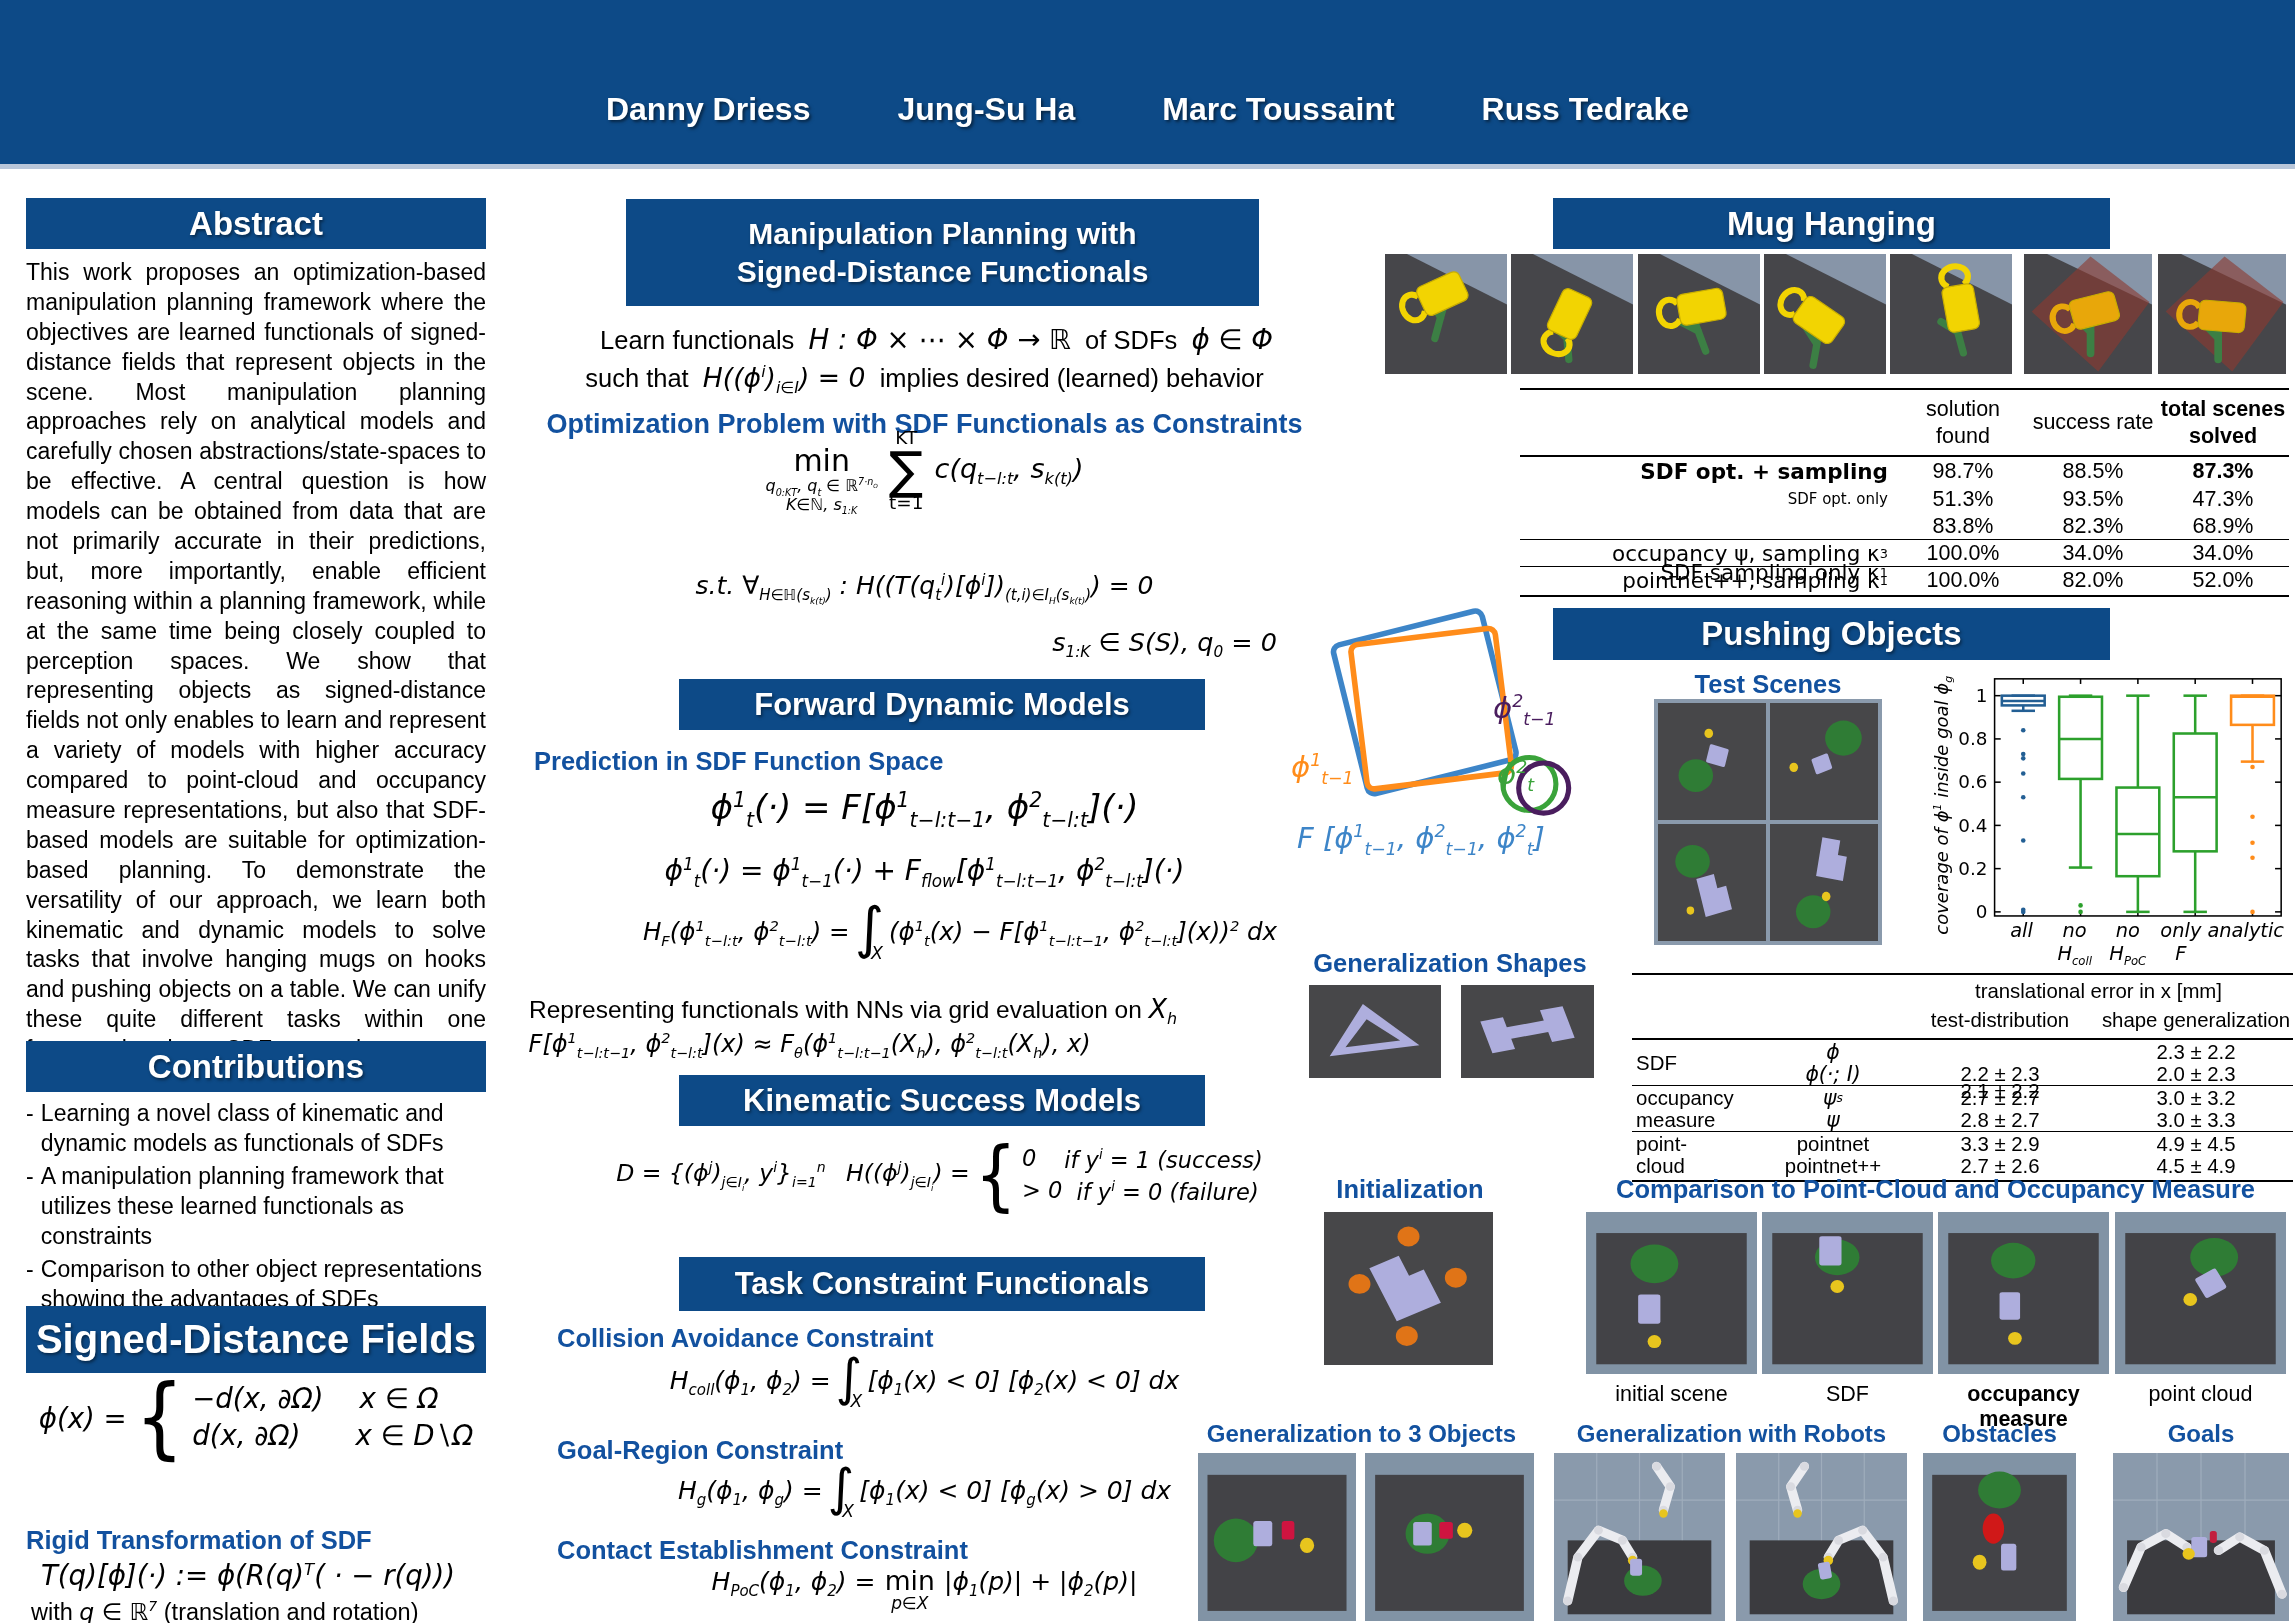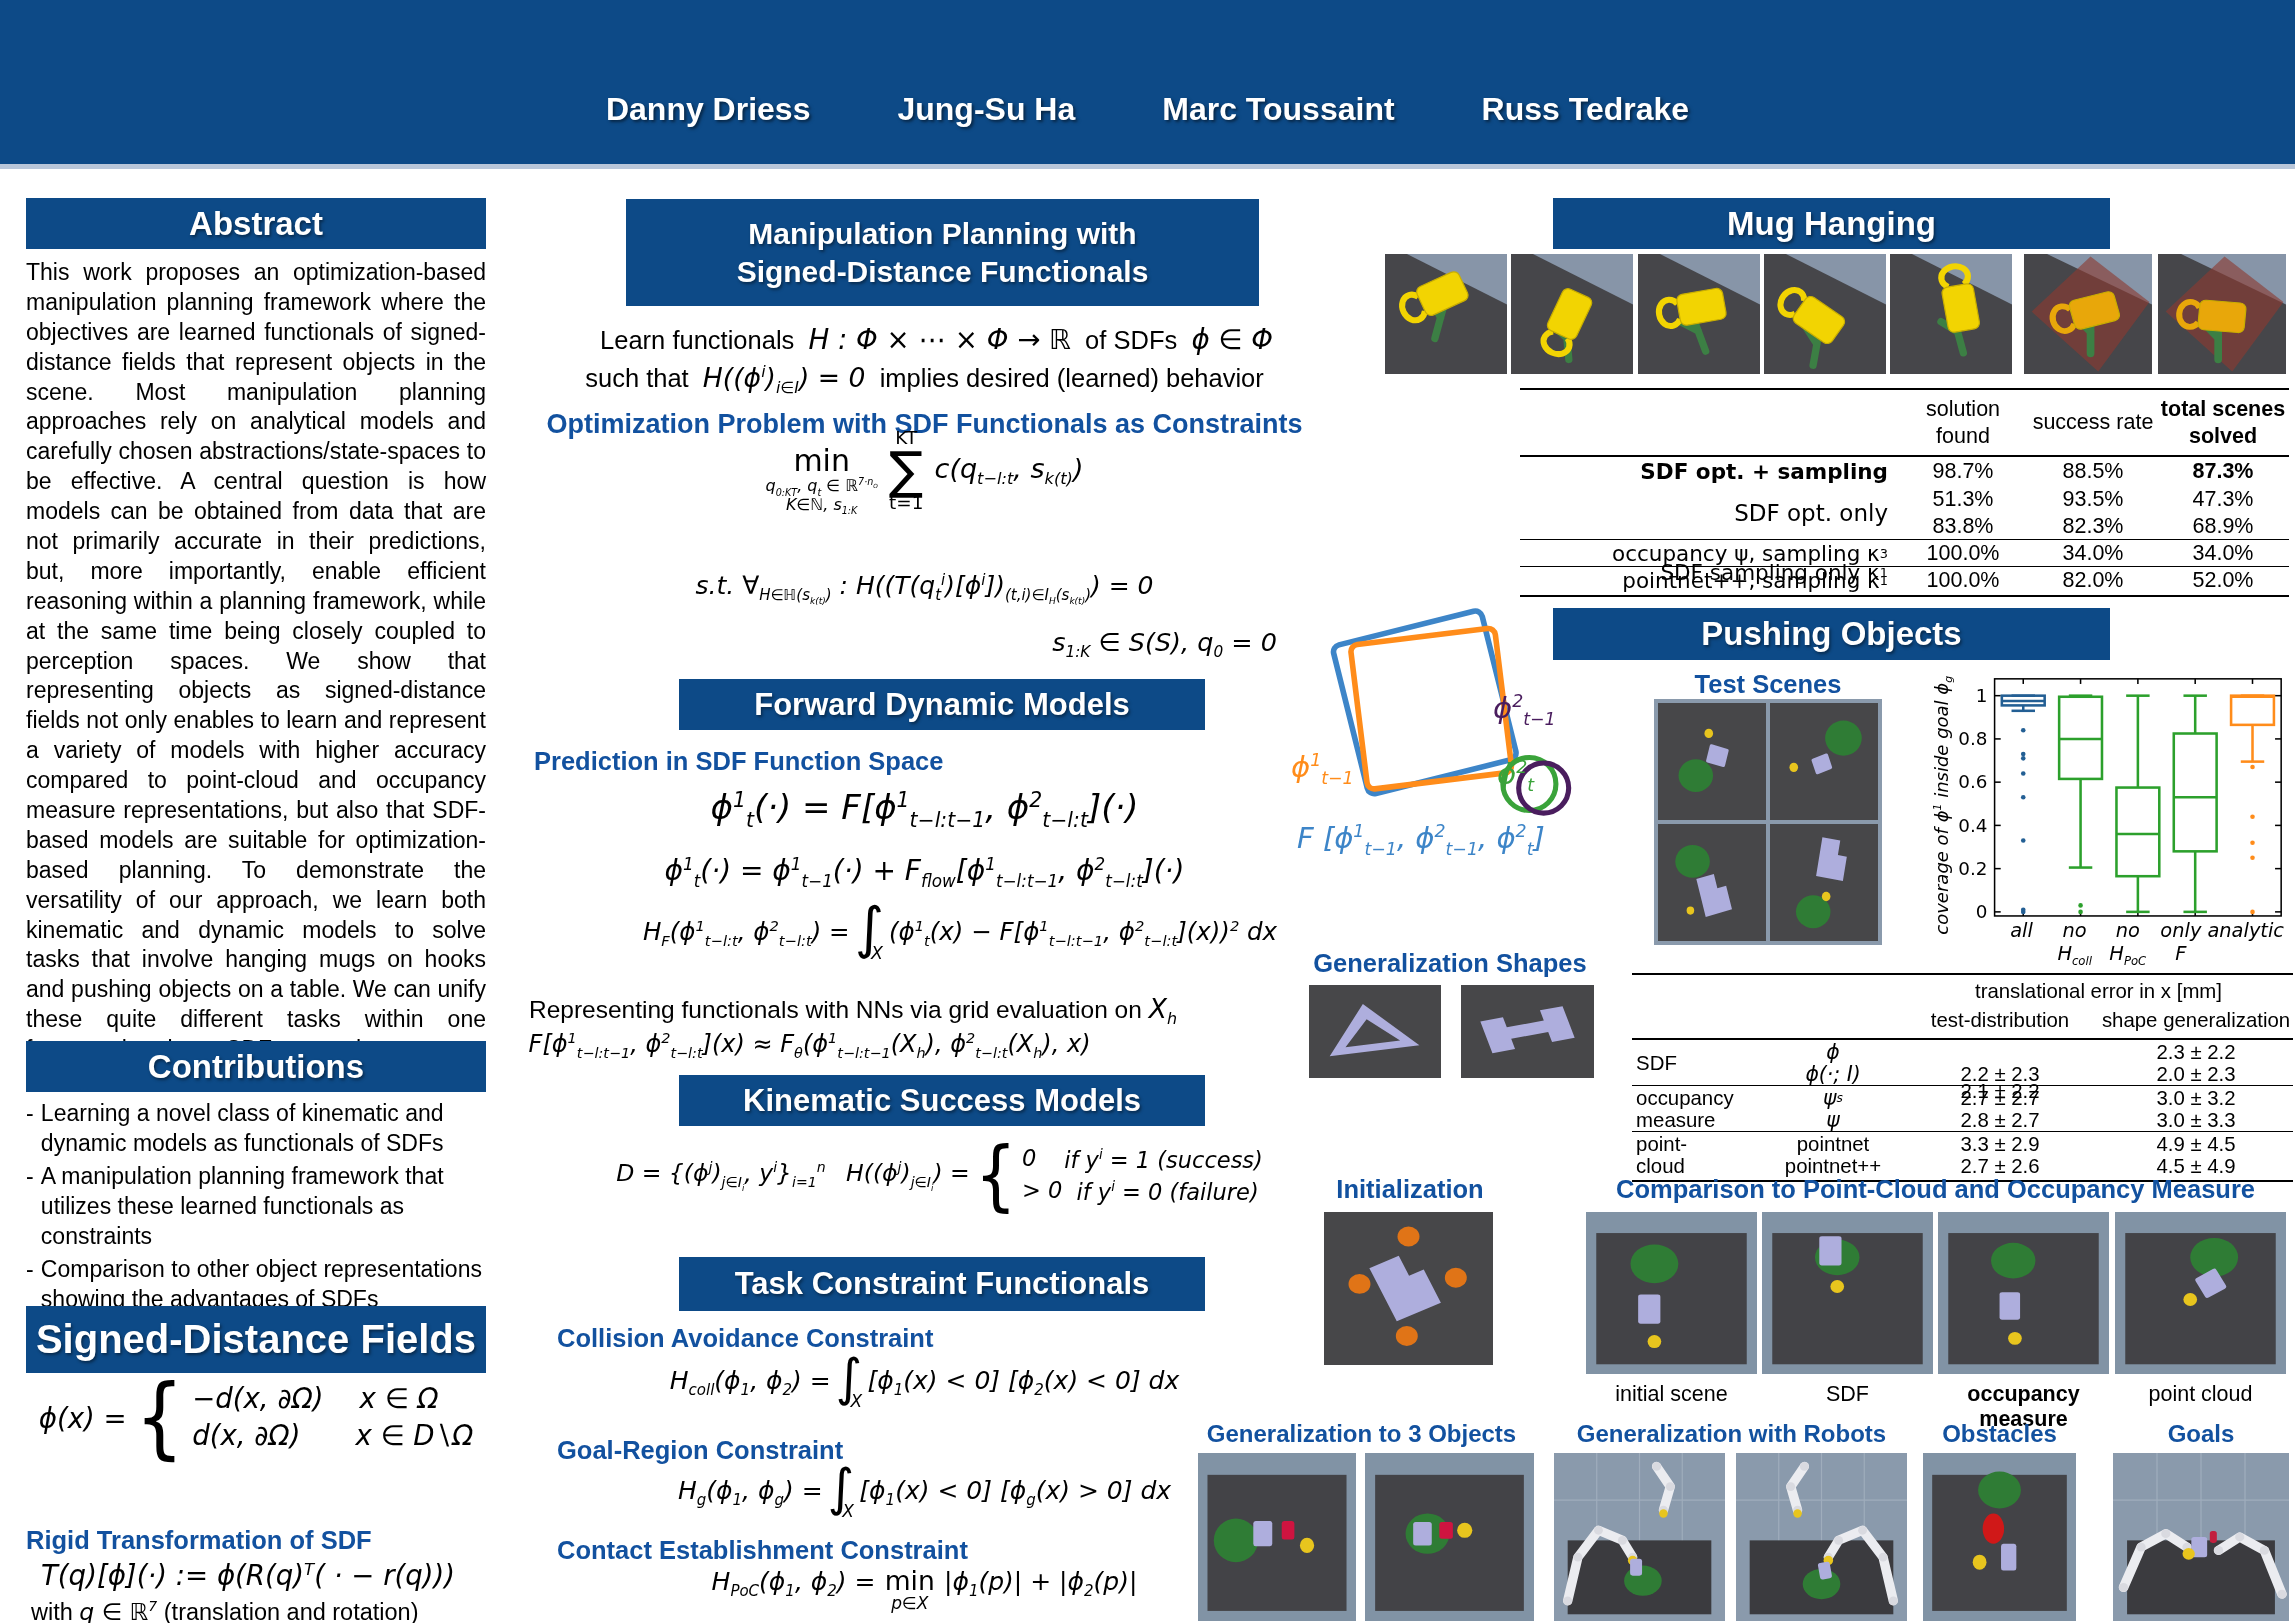--- a/index.html
+++ b/index.html
@@ -225,21 +225,21 @@
 <div id="mugtable" class="abs" style="left:1520px;top:388px;width:769px;height:207px;">
     <div class="cell " style="position: absolute; left: 378px; top: 4.1px; width: 130px; height: 61px; justify-content: center; text-align: center; font-size: 21.5px; line-height: 1.25;">solution found</div>
     <div class="cell " style="position: absolute; left: 508px; top: 4.1px; width: 130px; height: 61px; justify-content: center; text-align: center; font-size: 21.5px; line-height: 1.25;">success rate</div>
     <div class="cell " style="position: absolute; left: 638px; top: 4.1px; width: 130px; height: 61px; justify-content: center; text-align: center; font-size: 21.5px; line-height: 1.25; font-weight: bold;">total scenes solved</div>
     <div class="rule" style="left: 0px; top: 0px; width: 769px; height: 1.5px;"></div>
     <div class="rule" style="left: 0px; top: 67px; width: 769px; height: 1.5px;"></div>
     <div class="cell math" style="position: absolute; left: 0px; top: 70px; width: 368px; height: 26.6px; justify-content: flex-end; font-size: 21.5px; font-style: normal; font-weight: bold;">SDF opt. + sampling</div>
     <div class="cell " style="position: absolute; left: 378px; top: 70px; width: 130px; height: 26.6px; justify-content: center; font-size: 21.5px;">98.7%</div>
     <div class="cell " style="position: absolute; left: 508px; top: 70px; width: 130px; height: 26.6px; justify-content: center; font-size: 21.5px;">88.5%</div>
     <div class="cell " style="position: absolute; left: 638px; top: 70px; width: 130px; height: 26.6px; justify-content: center; font-size: 21.5px; font-weight: bold;">87.3%</div>
-    <div class="cell math" style="position: absolute; left: 0px; top: 112px; width: 368px; height: 26.6px; justify-content: flex-end; font-size: 23px; font-style: normal;">SDF opt. only</div>
+    <div class="cell math" style="position: absolute; left: 0px; top: 98px; width: 368px; height: 26.6px; justify-content: flex-end; font-size: 15px; font-style: normal;">SDF opt. only</div>
     <div class="cell " style="position: absolute; left: 378px; top: 98px; width: 130px; height: 26.6px; justify-content: center; font-size: 21.5px;">51.3%</div>
     <div class="cell " style="position: absolute; left: 508px; top: 98px; width: 130px; height: 26.6px; justify-content: center; font-size: 21.5px;">93.5%</div>
     <div class="cell " style="position: absolute; left: 638px; top: 98px; width: 130px; height: 26.6px; justify-content: center; font-size: 21.5px;">47.3%</div>
     <div class="cell math" style="position: absolute; left: 0px; top: 125px; width: 368px; height: 26.6px; justify-content: flex-end; font-size: 21.5px; font-style: normal; margin-top: 46px;">SDF sampling only κ<sub>1</sub></div>
     <div class="cell " style="position: absolute; left: 378px; top: 125px; width: 130px; height: 26.6px; justify-content: center; font-size: 21.5px;">83.8%</div>
     <div class="cell " style="position: absolute; left: 508px; top: 125px; width: 130px; height: 26.6px; justify-content: center; font-size: 21.5px;">82.3%</div>
     <div class="cell " style="position: absolute; left: 638px; top: 125px; width: 130px; height: 26.6px; justify-content: center; font-size: 21.5px;">68.9%</div>
     <div class="rule" style="left: 0px; top: 151px; width: 769px; height: 1px;"></div>
     <div class="cell math" style="position: absolute; left: 0px; top: 152px; width: 368px; height: 26.6px; justify-content: flex-end; font-size: 21.5px; font-style: normal;">occupancy ψ, sampling κ<sub>3</sub></div>
     <div class="cell " style="position: absolute; left: 378px; top: 152px; width: 130px; height: 26.6px; justify-content: center; font-size: 21.5px;">100.0%</div>

